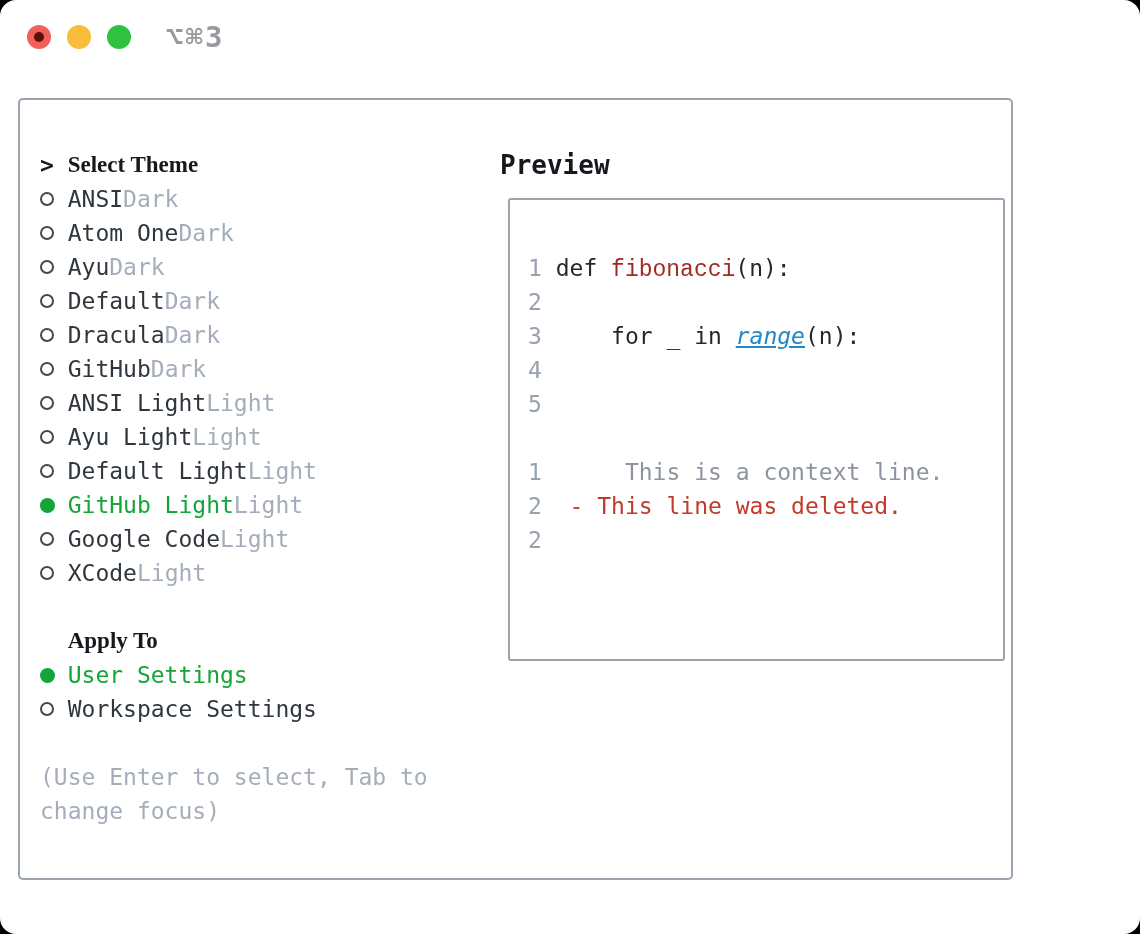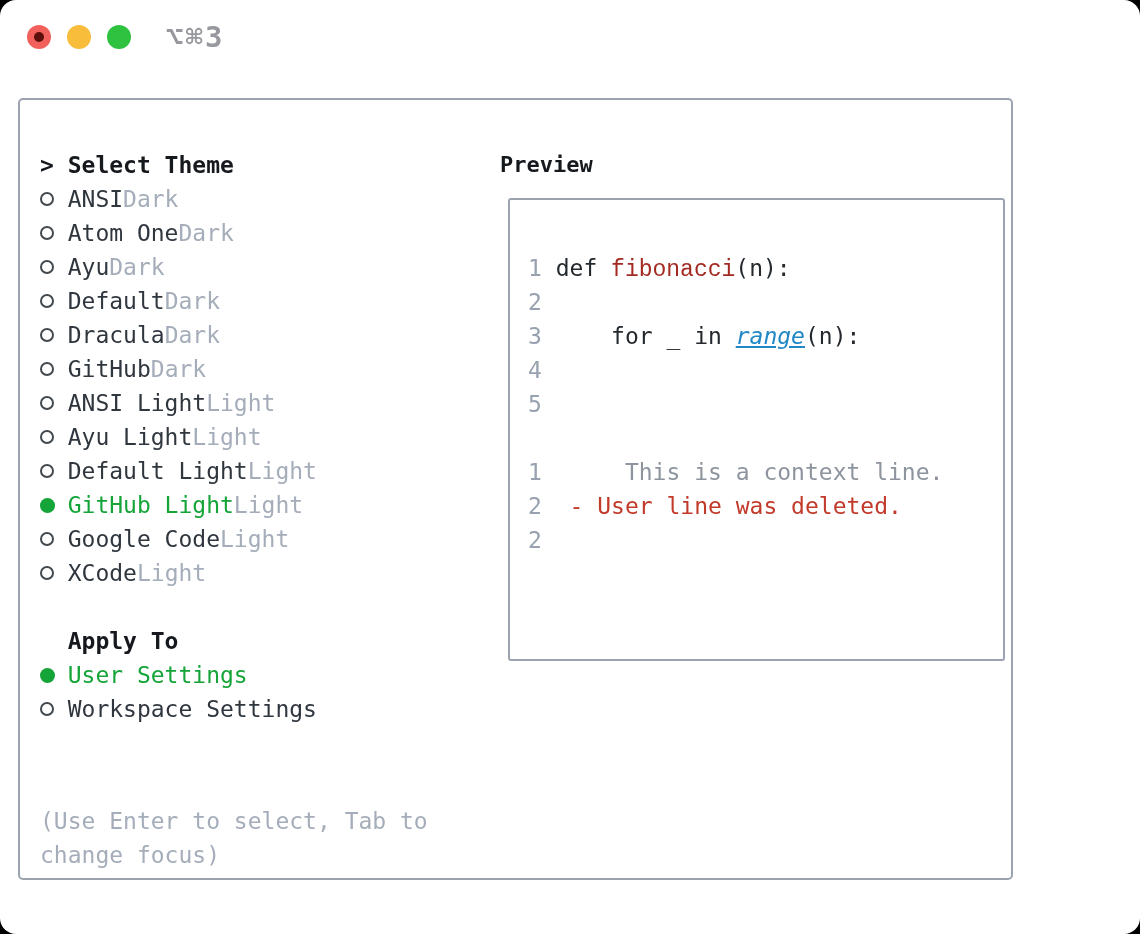--- a/index.html
+++ b/index.html
@@ -34,29 +34,29 @@
     border:2px solid var(--box-border);
     border-radius:5px;
     background:#fff;
   }
   .left-col{position:absolute;left:20px;top:48px;white-space:pre;}
   .row{display:flex;height:34px;line-height:34px;font-size:23px;color:var(--item-text);}
   .marker{width:2ch;display:inline-flex;align-items:center;}
   .prompt{font-weight:bold;color:var(--header-text);}
   .ring{width:14px;height:14px;border-radius:50%;border:2px solid var(--ring-dark);box-sizing:border-box;}
   .dot{width:15px;height:15px;border-radius:50%;background:var(--sel-green);}
-  .hdr{font-weight:bold;color:var(--header-text);}
+  .hdr{font-weight:bold;color:var(--header-text);font-family:Liberation Serif, serif;}
   .variant{color:var(--muted-text);}
   .selname{color:var(--sel-green);}
-  .hint{color:var(--muted-text);margin-top:44px;}
+  .hint{color:var(--muted-text);}
   
   .preview-title{
     position:absolute;left:480px;top:48px;
     height:34px;line-height:34px;
-    font-size:22px;font-weight:bold;color:var(--header-text);
+    font-size:26px;font-weight:bold;color:var(--header-text);
   }
   .preview-box{
     position:absolute;left:488px;top:98px;
     width:475px;height:408px;
     border:2px solid var(--box-border);
     border-radius:3px;
     box-sizing:content-box;
     padding:51px 0 0 18px;
     background:#fff;
     overflow:hidden;
@@ -91,18 +91,18 @@
     <div class="left-col" id="left-col"><div class="row"><span class="marker"><span class="prompt">&gt;</span></span><span class="hdr">Select Theme</span></div><div class="row"><span class="marker"><span class="ring"></span></span><span>ANSI</span> <span class="variant">Dark</span></div><div class="row"><span class="marker"><span class="ring"></span></span><span>Atom One</span> <span class="variant">Dark</span></div><div class="row"><span class="marker"><span class="ring"></span></span><span>Ayu</span> <span class="variant">Dark</span></div><div class="row"><span class="marker"><span class="ring"></span></span><span>Default</span> <span class="variant">Dark</span></div><div class="row"><span class="marker"><span class="ring"></span></span><span>Dracula</span> <span class="variant">Dark</span></div><div class="row"><span class="marker"><span class="ring"></span></span><span>GitHub</span> <span class="variant">Dark</span></div><div class="row"><span class="marker"><span class="ring"></span></span><span>ANSI Light</span> <span class="variant">Light</span></div><div class="row"><span class="marker"><span class="ring"></span></span><span>Ayu Light</span> <span class="variant">Light</span></div><div class="row"><span class="marker"><span class="ring"></span></span><span>Default Light</span> <span class="variant">Light</span></div><div class="row"><span class="marker"><span class="dot"></span></span><span class="selname">GitHub Light</span> <span class="variant">Light</span></div><div class="row"><span class="marker"><span class="ring"></span></span><span>Google Code</span> <span class="variant">Light</span></div><div class="row"><span class="marker"><span class="ring"></span></span><span>XCode</span> <span class="variant">Light</span></div><div class="row"></div><div class="row"><span class="marker"></span><span class="hdr">Apply To</span></div><div class="row"><span class="marker"><span class="dot"></span></span><span class="selname">User Settings</span></div><div class="row"><span class="marker"><span class="ring"></span></span><span>Workspace Settings</span></div><div class="row"></div><div class="row"><span class="hint">(Use Enter to select, Tab to</span></div><div class="row"><span class="hint">change focus)</span></div></div>
     <div class="preview-title">Preview</div>
     <div class="preview-box" id="preview-box">
         <div class="pline"><span class="ln">1</span><span class="lc"><span class="tk-plain">def </span><span class="tk-fn">fibonacci</span><span class="tk-plain">(n):</span></span></div>
         <div class="pline"><span class="ln">2</span></div>
         <div class="pline"><span class="ln">3</span><span class="lc"><span class="tk-plain">    for _ in </span><span class="tk-call">range</span><span class="tk-plain">(n):</span></span></div>
         <div class="pline"><span class="ln">4</span></div>
         <div class="pline"><span class="ln">5</span></div>
         <div class="pline"></div>
         <div class="pline"><span class="ln">1</span><span class="lc"><span class="tk-ctx">     This is a context line.</span></span></div>
-        <div class="pline"><span class="ln">2</span><span class="lc"><span class="tk-plain"> </span><span class="tk-del">- User line was deleted.</span></span></div>
+        <div class="pline"><span class="ln">2</span><span class="lc"><span class="tk-plain"> </span><span class="tk-del">- This line was deleted.</span></span></div>
         <div class="pline"><span class="ln">2</span></div>
       </div>
   </div>
 
 </div>
 
 </body></html>

